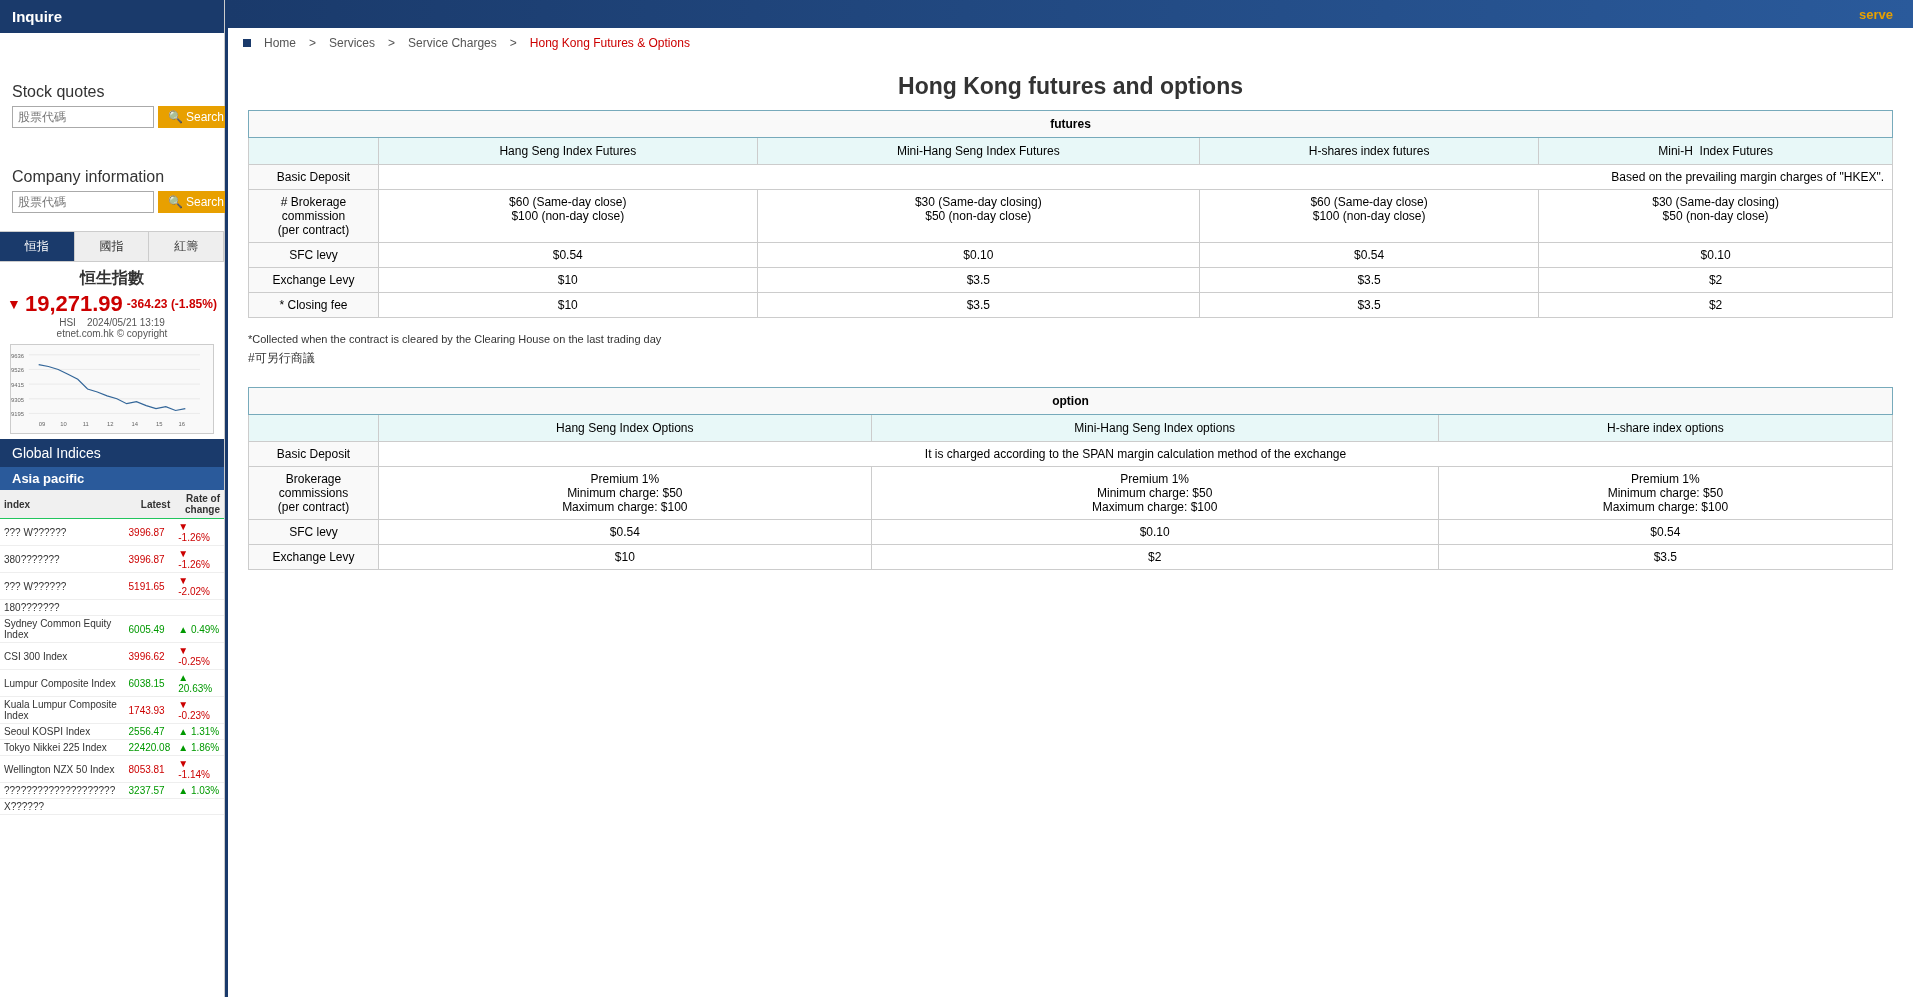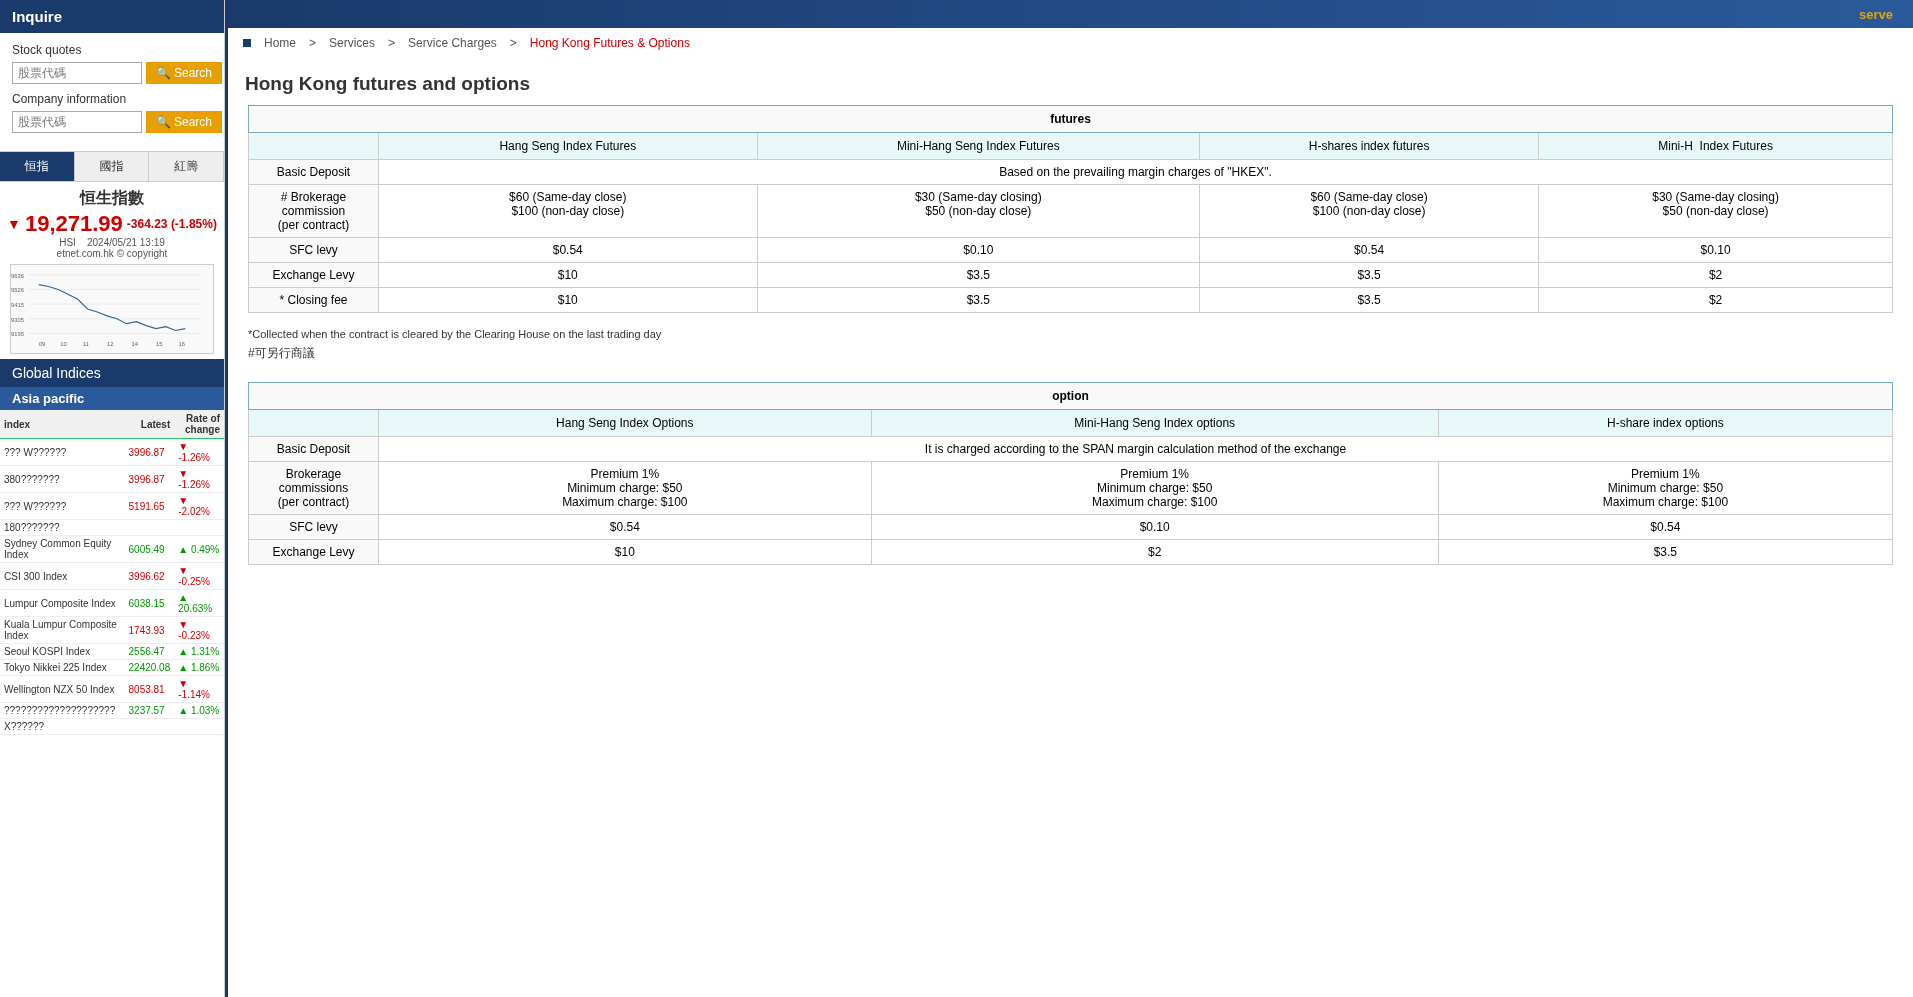--- a/index.html
+++ b/index.html
@@ -19,37 +19,38 @@
       padding: 8px 12px;
       font-size: 15px;
       font-weight: bold;
     }
 
     .sidebar-section {
       padding: 10px 12px;
     }
 
     .sidebar-section label {
-      font-size: 12px;
+      font-size: 16px;
       color: #333;
       display: block;
       margin-bottom: 5px;
+      margin-top: 40px;
     }
 
     .search-row {
       display: flex;
       align-items: center;
       margin-bottom: 8px;
     }
 
     .search-input {
       border: 1px solid #aaa;
       padding: 3px 5px;
       font-size: 12px;
-      width: 130px;
+      width: 142px;
       color: #555;
     }
 
     .search-btn {
       background: #e8a000;
       border: none;
       color: white;
       padding: 4px 10px;
       font-size: 12px;
       cursor: pointer;
@@ -209,22 +210,22 @@
       width: 8px;
       height: 8px;
       background: #1a3a6b;
       display: inline-block;
     }
 
     .breadcrumb a { color: #555; text-decoration: none; }
     .breadcrumb .active-crumb { color: #cc0000; }
 
     .page-title {
-      text-align: left;
-      font-size: 19px;
+      text-align: center;
+      font-size: 23px;
       font-weight: bold;
       color: #333;
       padding: 15px 17px 10px;
     }
 
     .content-area {
       padding: 0 20px 20px;
     }
 
     
@@ -466,21 +467,21 @@
           <th style="width:130px;"></th>
           <th>Hang Seng Index Futures</th>
           <th>Mini-Hang Seng Index Futures</th>
           <th>H-shares index futures</th>
           <th>Mini-H &nbsp;Index Futures</th>
         </tr>
       </thead>
       <tbody>
         <tr>
           <td>Basic Deposit</td>
-          <td colspan="4" style="text-align:center;">Based on the prevailing margin charges of "HKEX".</td>
+          <td colspan="4" style="text-align:right;">Based on the prevailing margin charges of "HKEX".</td>
         </tr>
         <tr>
           <td># Brokerage commission<br>(per contract)</td>
           <td>$60 (Same-day close)<br>$100 (non-day close)</td>
           <td>$30 (Same-day closing)<br>$50 (non-day close)</td>
           <td>$60 (Same-day close)<br>$100 (non-day close)</td>
           <td>$30 (Same-day closing)<br>$50 (non-day close)</td>
         </tr>
         <tr>
           <td>SFC levy</td>

